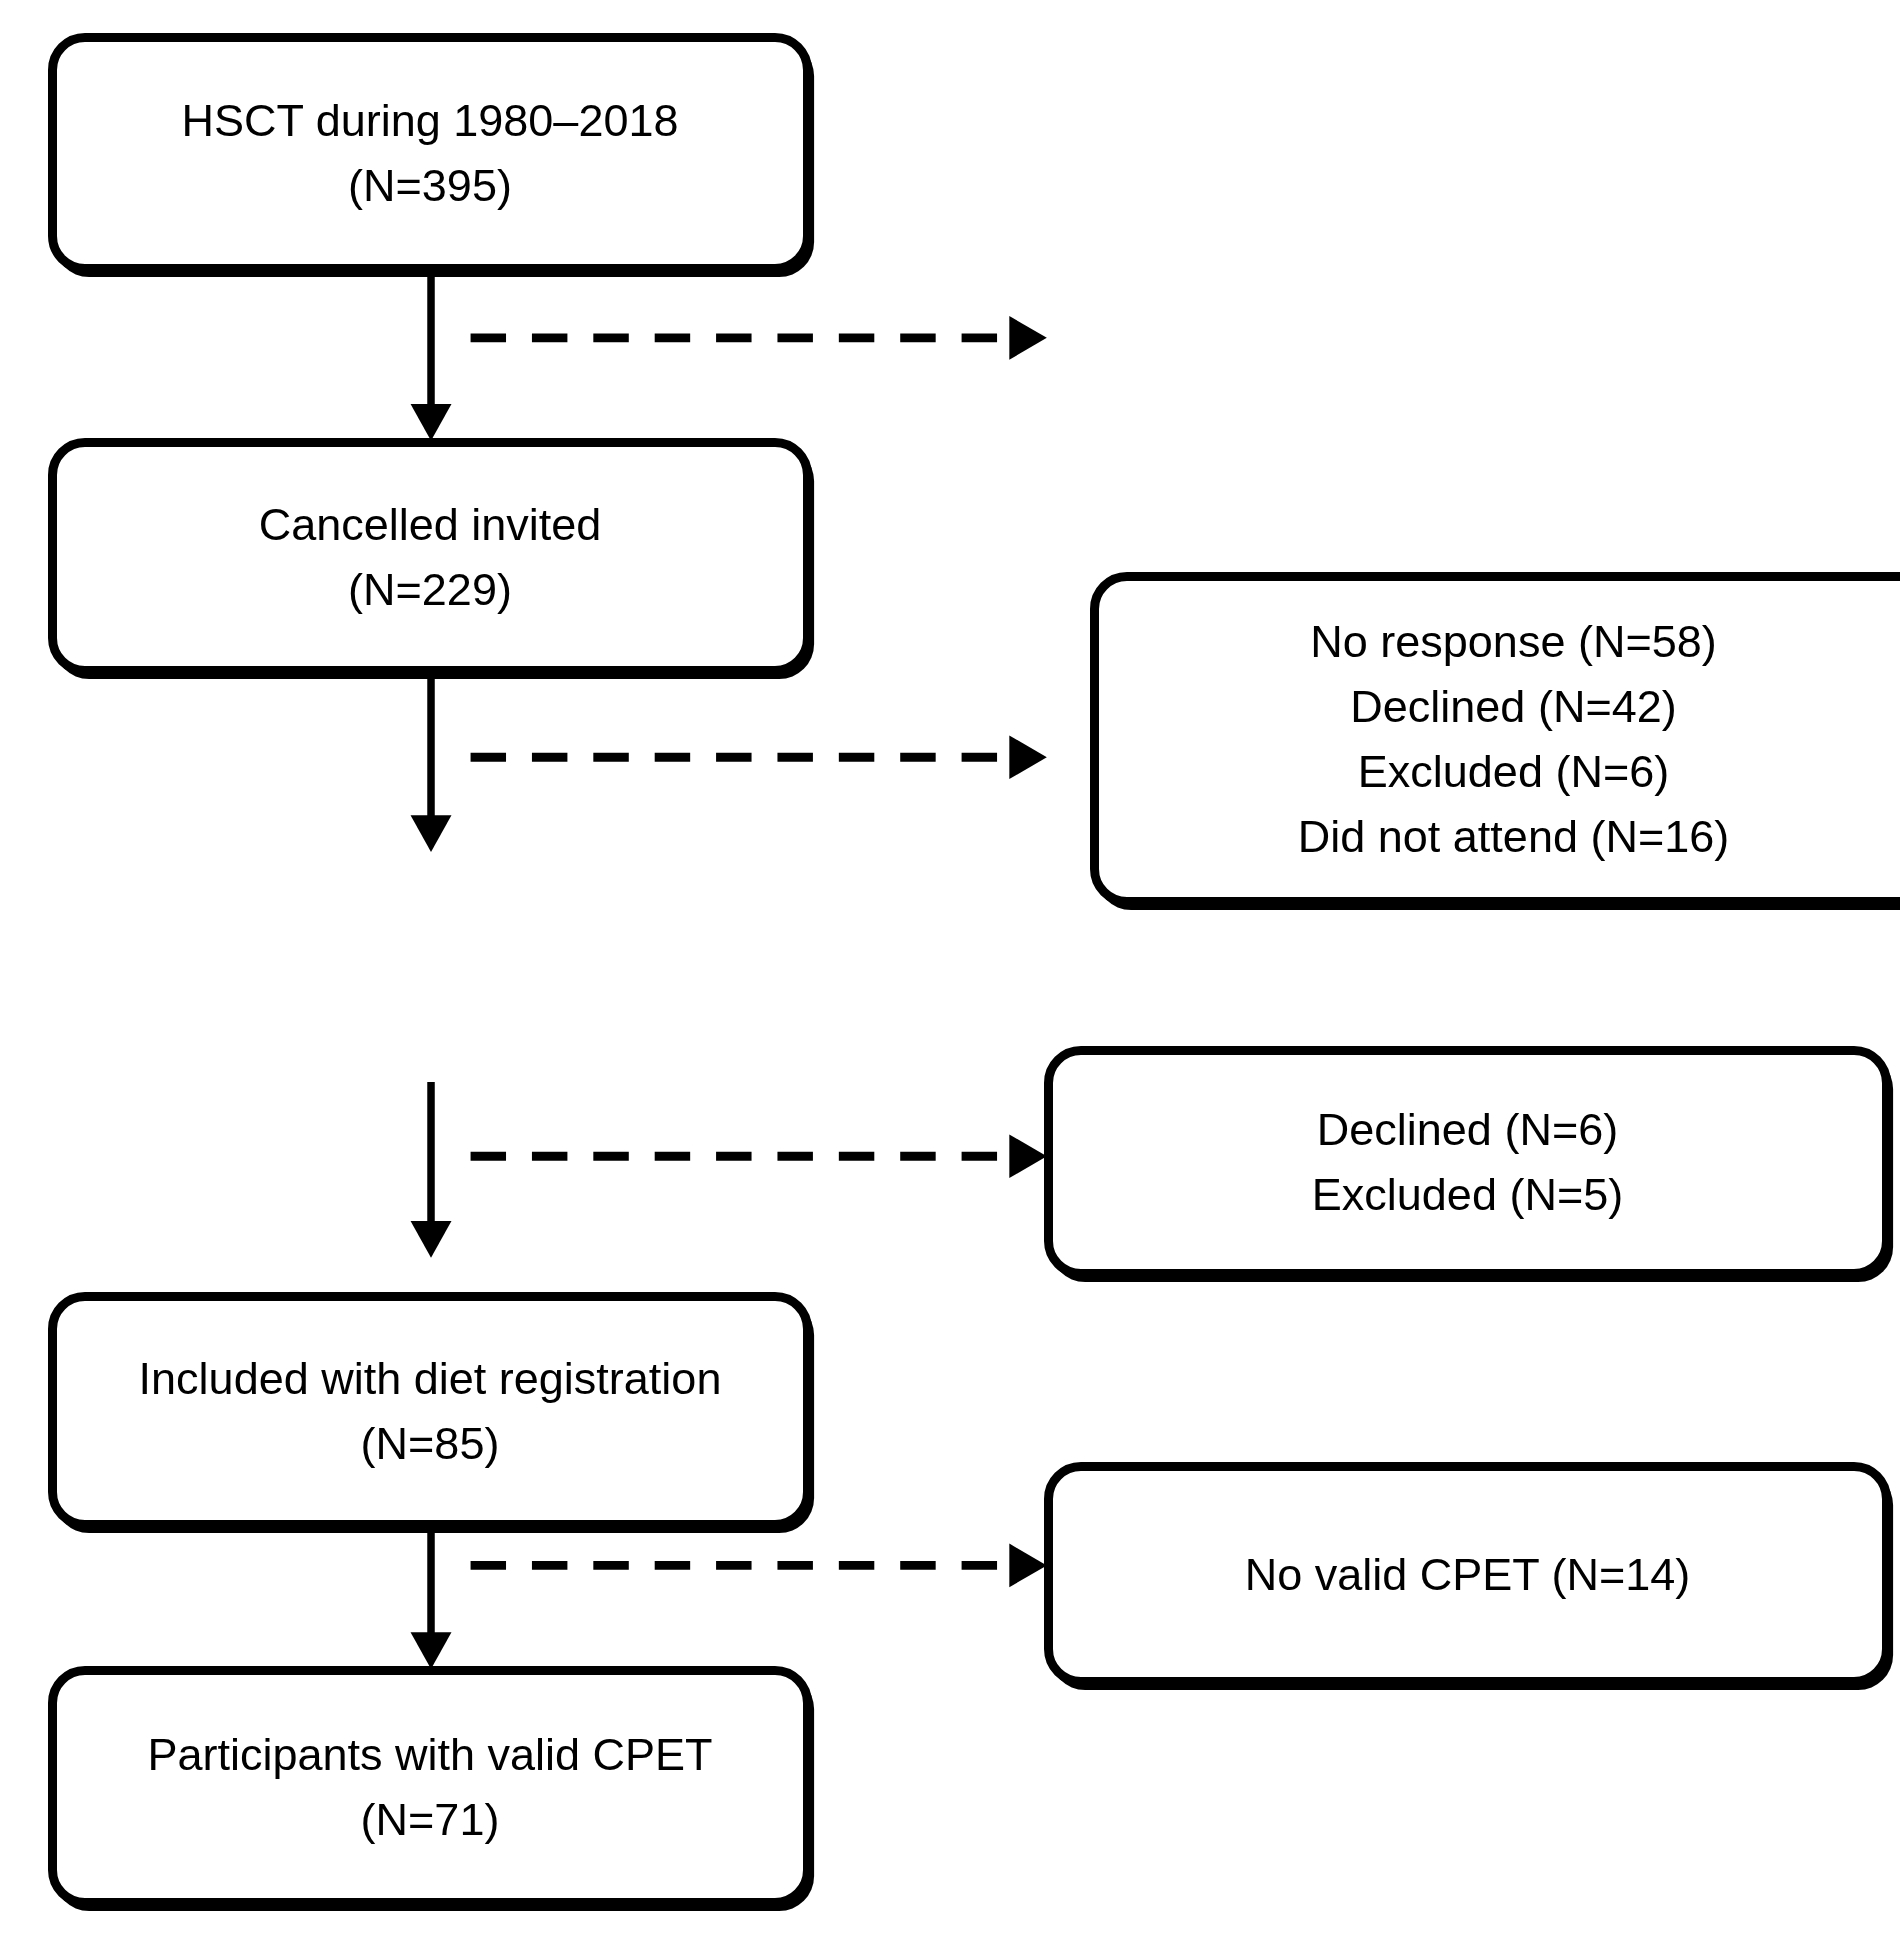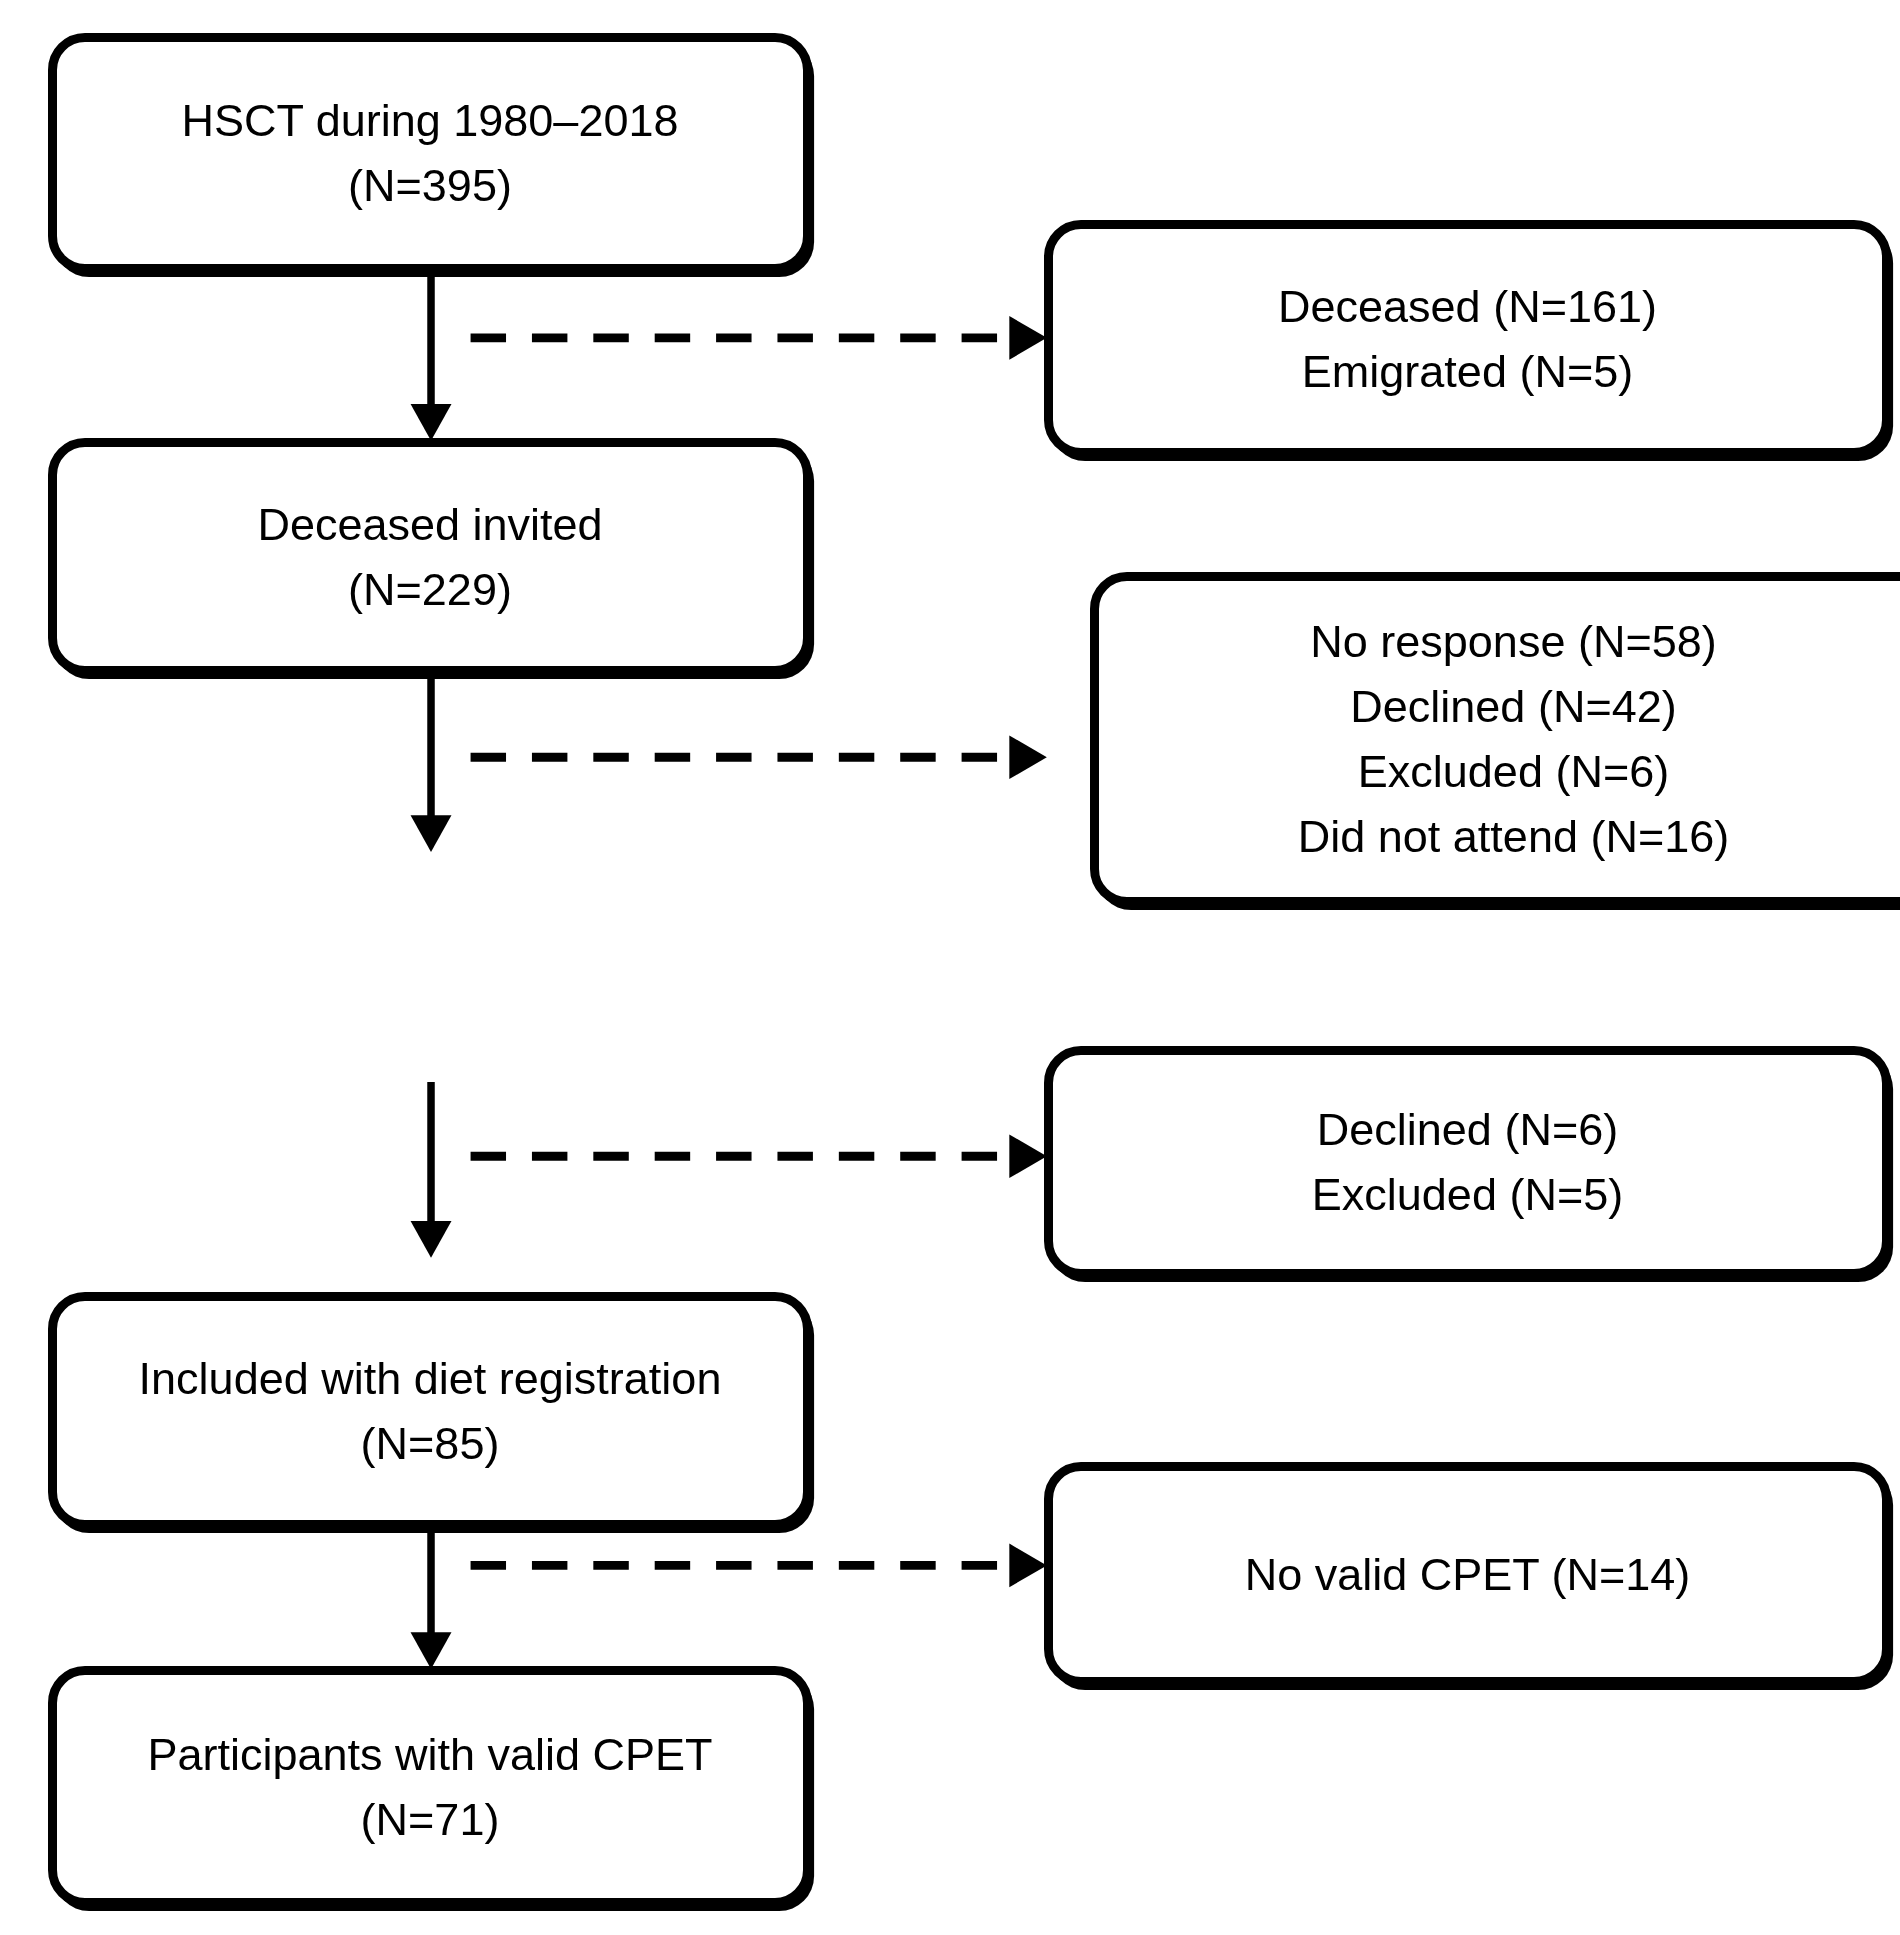--- a/index.html
+++ b/index.html
@@ -97,39 +97,35 @@
       <polygon points="1480,2263 1480,2327 1535,2295" fill="#000"></polygon>
     </g>
   </svg>
 
   <div class="box main-col m1">
     <div class="line">HSCT during 1980–2018</div>
     <div class="line">(N=395)</div>
   </div>
 
   <div class="box main-col m2">
-    <div class="line">Deceased invited</div>
+    <div class="line">Cancelled invited</div>
     <div class="line">(N=229)</div>
   </div>
 
 
   <div class="box main-col m4">
     <div class="line">Included with diet registration</div>
     <div class="line">(N=85)</div>
   </div>
 
   <div class="box main-col m5">
     <div class="line">Participants with valid CPET</div>
     <div class="line">(N=71)</div>
   </div>
 
-  <div class="box side-col s1">
-    <div class="line">Deceased (N=161)</div>
-    <div class="line">Emigrated (N=5)</div>
-  </div>
 
   <div class="box side-col s2">
     <div class="line">No response (N=58)</div>
     <div class="line">Declined (N=42)</div>
     <div class="line">Excluded (N=6)</div>
     <div class="line">Did not attend (N=16)</div>
   </div>
 
   <div class="box side-col s3">
     <div class="line">Declined (N=6)</div>

